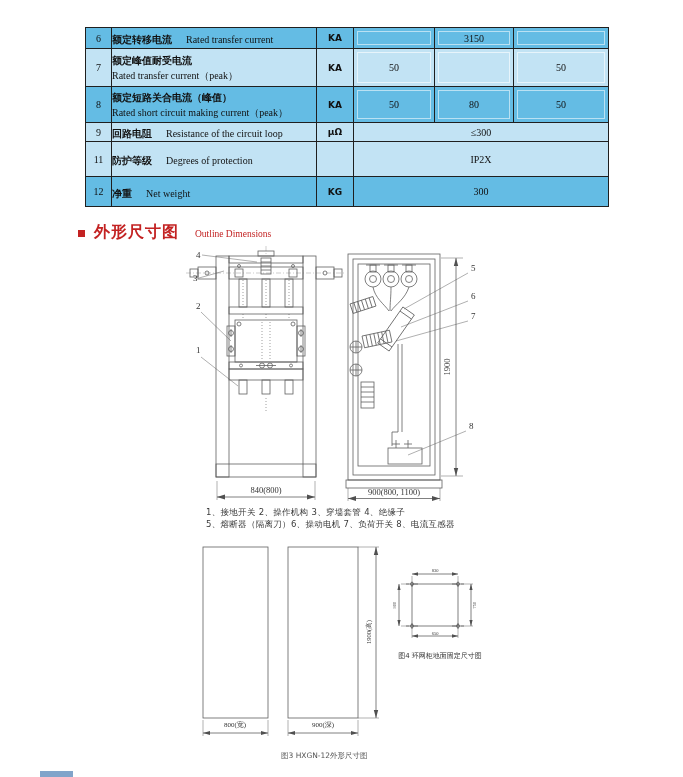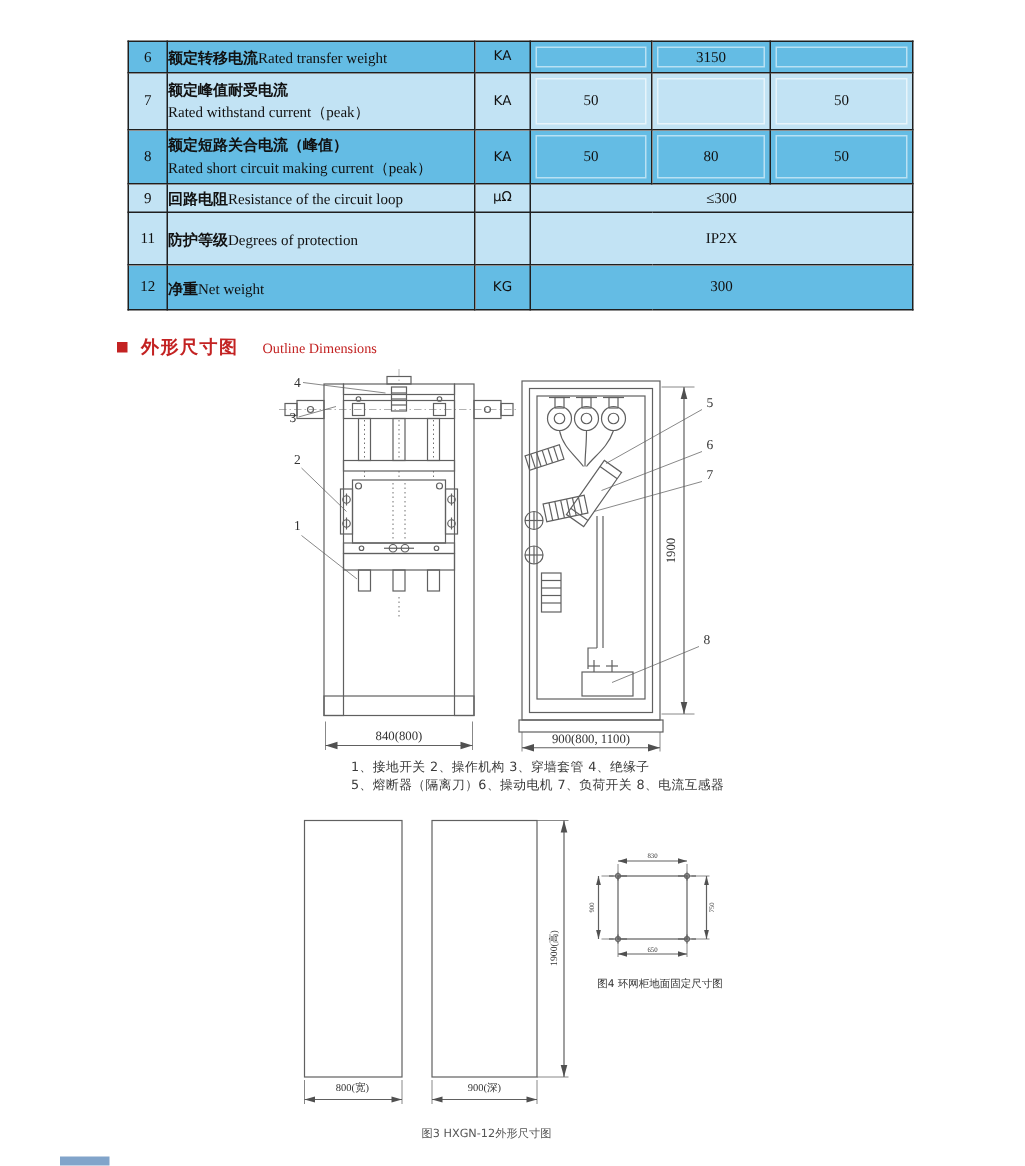--- a/index.html
+++ b/index.html
@@ -9,45 +9,45 @@
   
   table.spec{position:absolute;left:85px;top:27px;border-collapse:collapse;table-layout:fixed;}
   table.spec td{border:1px solid #1f1f1f;padding:0;overflow:hidden;vertical-align:middle;}
   tr.dark td{background:#64bce4;}
   tr.light td{background:#c2e3f4;}
   td.no{text-align:center;font-size:10px;color:#111;}
   td.name{padding:1px 4px 1px 6px;color:#111;}
   .zh{font-family:"DejaVu Sans",sans-serif;font-weight:bold;font-size:10px;}
   .en{font-family:"Liberation Serif",serif;font-size:10px;}
   .en-sub{font-family:"Liberation Serif",serif;font-size:8.5px;}
-  .inline-zh{}
-  td.unit{text-align:center;font-family:"DejaVu Sans",sans-serif;font-weight:normal;font-size:9px;color:#111;}
+  .inline-zh{margin-right:14px;}
+  td.unit{text-align:center;font-family:"DejaVu Sans",sans-serif;font-weight:bold;font-size:9px;color:#111;}
   td.val{text-align:center;font-size:10px;color:#111;}
   tr.dark td.vcell{box-shadow:inset 0 0 0 3px #64bce4, inset 0 0 0 4px rgba(255,255,255,.55);}
   tr.light td.vcell{box-shadow:inset 0 0 0 3px #c2e3f4, inset 0 0 0 4px rgba(255,255,255,.6);}
   .two-line span{display:block;line-height:15px;}
 
   
   .sec{position:absolute;left:78px;top:222px;color:#c32222;white-space:nowrap;}
   .sec .sq{display:inline-block;width:7px;height:7px;background:#c32222;margin-right:9px;}
-  .sec .t1{font-size:12px;font-weight:bold;font-family:Liberation Mono, monospace;margin-right:16px;letter-spacing:1px;}
+  .sec .t1{font-size:16px;font-weight:bold;font-family:Liberation Mono, monospace;margin-right:16px;letter-spacing:1px;}
   .sec .t2{font-size:9.5px;font-family:"Liberation Serif",serif;}
 
   
   svg.draw{position:absolute;overflow:visible;}
   .draw line,.draw rect,.draw circle,.draw path,.draw polyline{stroke:#606060;fill:none;stroke-width:0.8;}
   .draw .thin{stroke-width:0.5;}
   .draw polygon.ah{fill:#505050;stroke:none;}
   .draw text{fill:#333;stroke:none;font-family:"Liberation Serif",serif;}
   .draw .dash{stroke-dasharray:5 2 1 2;stroke-width:0.5;stroke:#9a9a9a;}
   .draw .dot{stroke-dasharray:1 2;stroke-width:0.6;}
   .callout{font-size:9px;}
   .dimtxt{font-size:8.5px;}
 
-  .legend{position:absolute;left:234px;top:507px;font-size:8.5px;line-height:11.5px;
+  .legend{position:absolute;left:206px;top:507px;font-size:8.5px;line-height:11.5px;
           color:#3a3a3a;font-family:"DejaVu Sans",sans-serif;letter-spacing:0.3px;white-space:nowrap;}
   .fig3{position:absolute;left:241px;top:751px;font-size:7.5px;color:#555;
         font-family:"DejaVu Sans",sans-serif;padding-left:40px;}
   .corner-bar{position:absolute;left:40px;top:771px;width:33px;height:6px;background:#81a4ca;}
 </style>
 </head>
 <body>
 
 <table class="spec">
   <colgroup>
@@ -56,33 +56,33 @@
       <col style="width:37px">
       <col style="width:81px">
       <col style="width:79px">
       <col style="width:95px">
     </colgroup>
 
   <tbody>
       <tr class="dark" style="height:21px">
     <td class="no">6</td>
     <td class="name">
-      <span class="zh inline-zh">额定转移电流</span><span class="en">Rated transfer weight</span>
+      <span class="zh inline-zh">额定转移电流</span><span class="en">Rated transfer current</span>
     </td>
     <td class="unit">KA</td>
     <td class="val vcell"></td>
     <td class="val vcell">3150</td>
     <td class="val vcell"></td>
   </tr>
 
   <tr class="light" style="height:38px">
     <td class="no">7</td>
     <td class="name two-line">
       <span class="zh">额定峰值耐受电流</span>
-      <span class="en">Rated withstand current（peak）</span>
+      <span class="en">Rated transfer current（peak）</span>
     </td>
     <td class="unit">KA</td>
     <td class="val vcell">50</td>
     <td class="val vcell"></td>
     <td class="val vcell">50</td>
   </tr>
 
   <tr class="dark" style="height:36px">
     <td class="no">8</td>
     <td class="name two-line">

